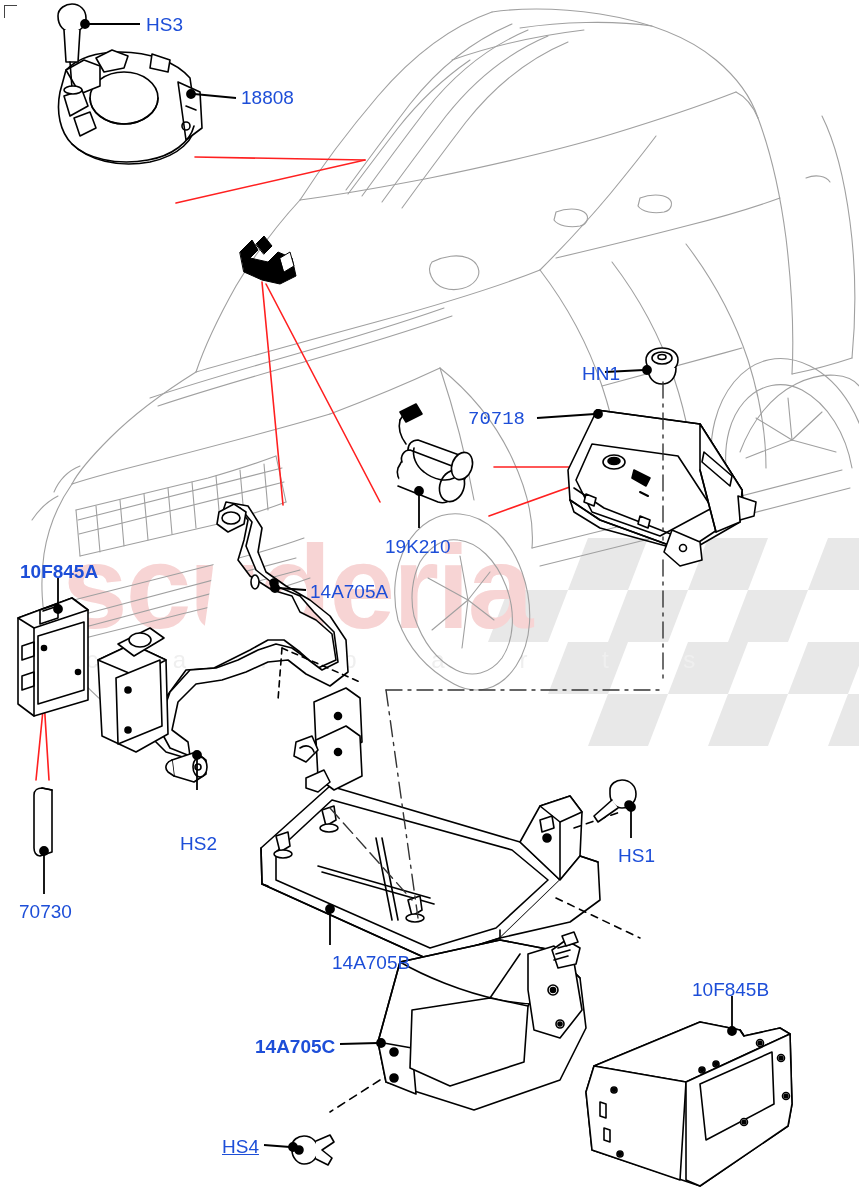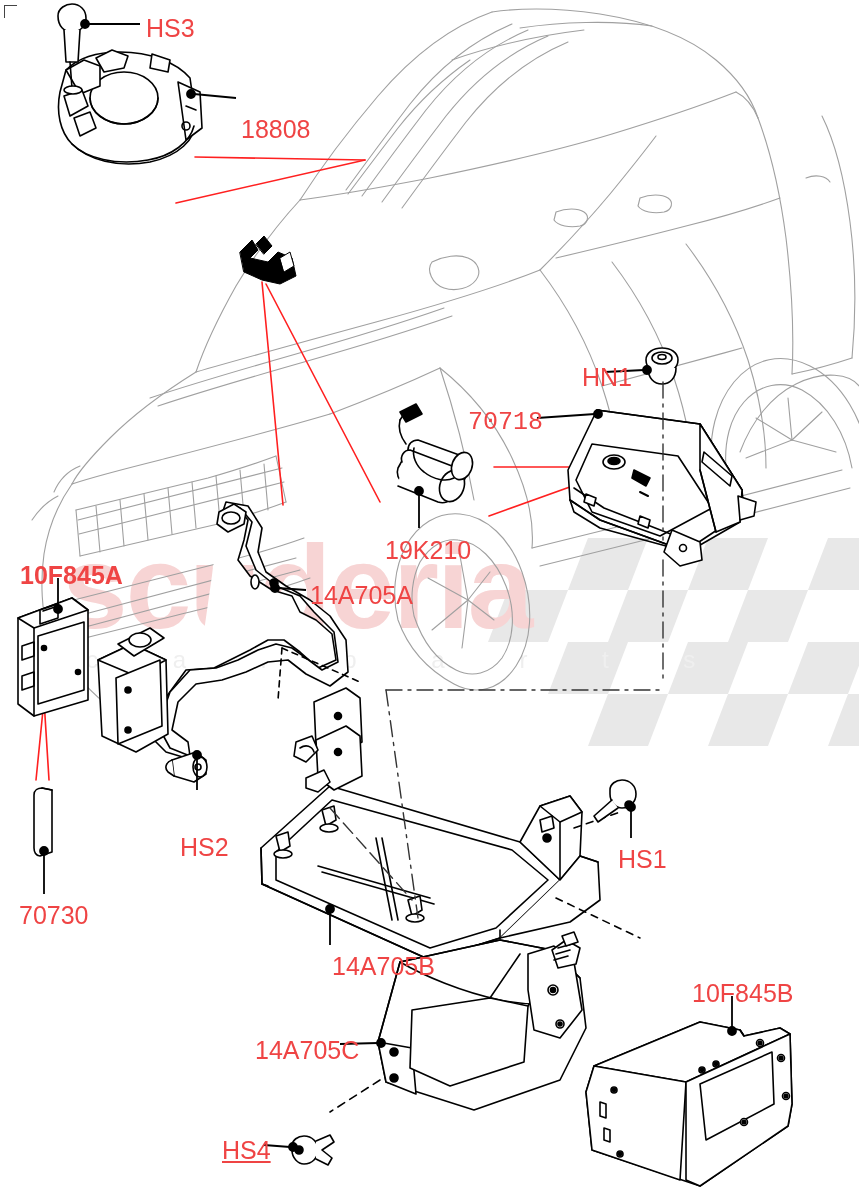--- a/index.html
+++ b/index.html
@@ -3,21 +3,21 @@
 <meta charset="utf-8">
 <style>
   html,body{margin:0;padding:0;background:#ffffff;}
   body{
     width:859px;height:1200px;overflow:hidden;position:relative;
     font-family:"Liberation Sans", sans-serif;
   }
   #stage{position:absolute;left:0;top:0;width:859px;height:1200px;background:#fff;}
   svg.layer{position:absolute;left:0;top:0;width:859px;height:1200px;}
   .lbl{
-    position:absolute;color:#ef4444;font-size:25px;font-family:"Liberation Sans",sans-serif;
+    position:absolute;color:#1d4ed8;font-size:19px;font-family:"Liberation Sans",sans-serif;
     white-space:nowrap;letter-spacing:0px;
   }
   .corner-mark{position:absolute;left:4px;top:5px;width:12px;height:12px;
     border-left:1.4px solid #444;border-top:1.4px solid #444;}
   
   #wm-word{
     position:absolute;left:62px;top:528px;width:740px;
     font-size:118px;font-weight:bold;color:#F7D4D4;
     font-family:"Liberation Sans",sans-serif;letter-spacing:-2px;
     line-height:1;user-select:none;
@@ -540,27 +540,27 @@
 
       <line x1="732" y1="996" x2="732" y2="1028"></line>
         <circle cx="732" cy="1031" r="4"></circle>
 
       <line x1="264" y1="1145" x2="290" y2="1147"></line>
         <circle cx="293" cy="1147" r="4"></circle>
     </g>
   </svg>
 
   <div class="lbl" style="left:146px;top:14px;">HS3</div>
-  <div class="lbl" style="left:241px;top:87px;margin-top:28px;">18808</div>
+  <div class="lbl" style="left:241px;top:87px;">18808</div>
   <div class="lbl" style="left:582px;top:363px;">HN1</div>
   <div class="lbl" style="left:468px;top:408px;font-family:Liberation Mono, monospace;">70718</div>
   <div class="lbl" style="left:385px;top:536px;">19K210</div>
   <div class="lbl" style="left:20px;top:561px;font-weight:bold;">10F845A</div>
   <div class="lbl" style="left:310px;top:581px;">14A705A</div>
   <div class="lbl" style="left:180px;top:797px;margin-top:36px;">HS2</div>
   <div class="lbl" style="left:19px;top:901px;">70730</div>
   <div class="lbl" style="left:618px;top:845px;">HS1</div>
   <div class="lbl" style="left:290px;top:952px;margin-left:42px;">14A705B</div>
-  <div class="lbl" style="left:255px;top:1036px;">14A705C</div>
+  <div class="lbl" style="left:255px;top:1036px;font-weight:bold;">14A705C</div>
   <div class="lbl" style="left:692px;top:979px;">10F845B</div>
   <div class="lbl" style="left:222px;top:1136px;text-decoration:underline;">HS4</div>
 
 </div>
 
 </body></html>

